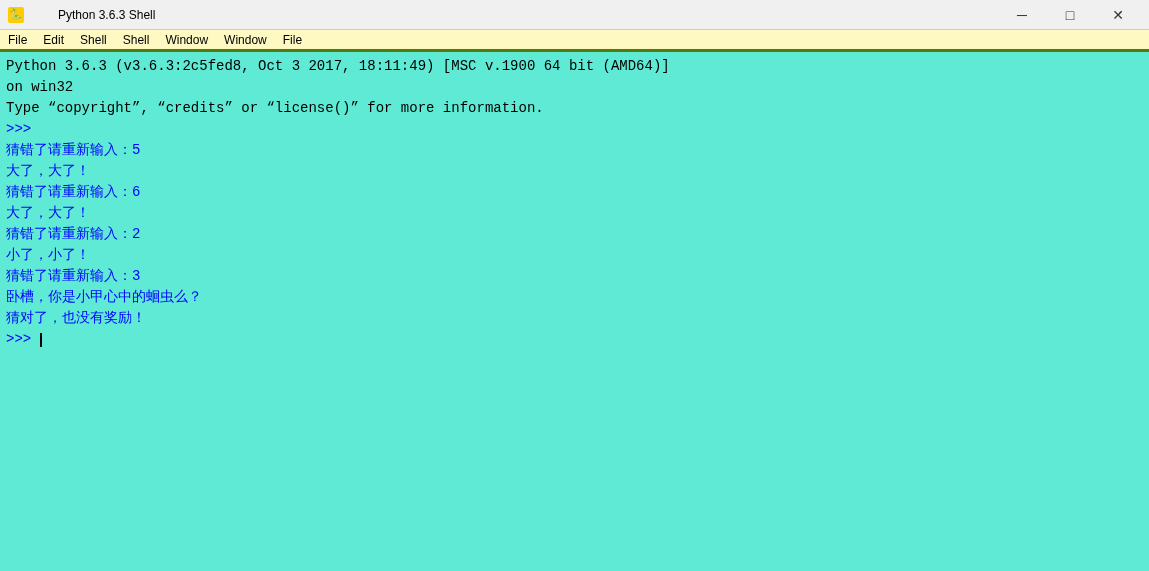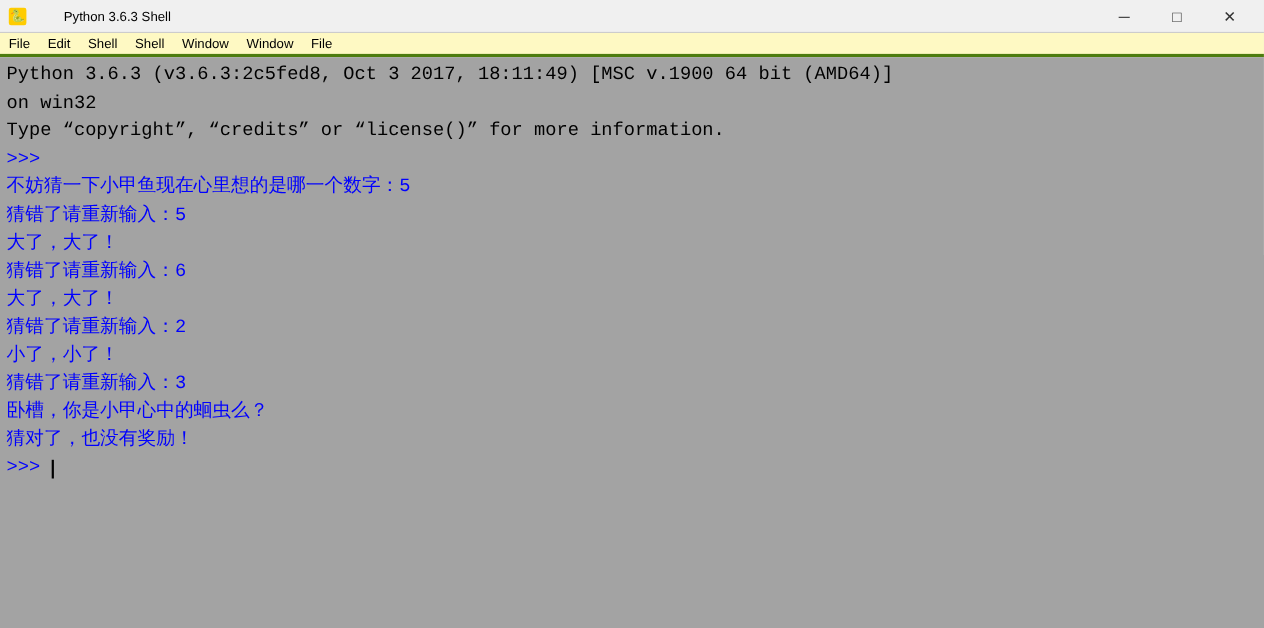--- a/index.html
+++ b/index.html
@@ -62,26 +62,26 @@
     .menu-item {
       padding: 2px 8px;
       cursor: pointer;
       height: 100%;
       display: flex;
       align-items: center;
     }
 
     
     .shell-content {
-      background: #a3a3a3;
+      background: #5eead4;
       height: calc(571px - 30px - 22px);
       overflow-y: auto;
       padding: 4px 6px;
       font-family: 'Courier New', Courier, monospace;
-      font-size: 17px;
+      font-size: 14px;
       line-height: 1.5;
     }
 
     .line-white { color: #000000; }
     .line-blue { color: #0000ff; }
 
     .cursor-blink {
       display: inline-block;
       width: 2px;
       height: 1em;
@@ -117,21 +117,20 @@
   <div class="menu-item">Window</div>
   <div class="menu-item">File</div>
 </div>
 
 <div class="shell-content">
   <div class="line-white">Python 3.6.3 (v3.6.3:2c5fed8, Oct  3 2017, 18:11:49) [MSC v.1900 64 bit (AMD64)]</div>
   <div class="line-white">  on win32</div>
   <div class="line-white">Type “copyright”, “credits” or “license()” for more information.</div>
   <div class="line-blue"><span>&gt;&gt;&gt; </span></div>
 
-  <div class="line-blue">不妨猜一下小甲鱼现在心里想的是哪一个数字：5</div>
   <div class="line-blue">猜错了请重新输入：5</div>
   <div class="line-blue">大了，大了！</div>
   <div class="line-blue">猜错了请重新输入：6</div>
   <div class="line-blue">大了，大了！</div>
   <div class="line-blue">猜错了请重新输入：2</div>
   <div class="line-blue">小了，小了！</div>
   <div class="line-blue">猜错了请重新输入：3</div>
   <div class="line-blue">卧槽，你是小甲心中的蛔虫么？</div>
   <div class="line-blue">猜对了，也没有奖励！</div>
 

